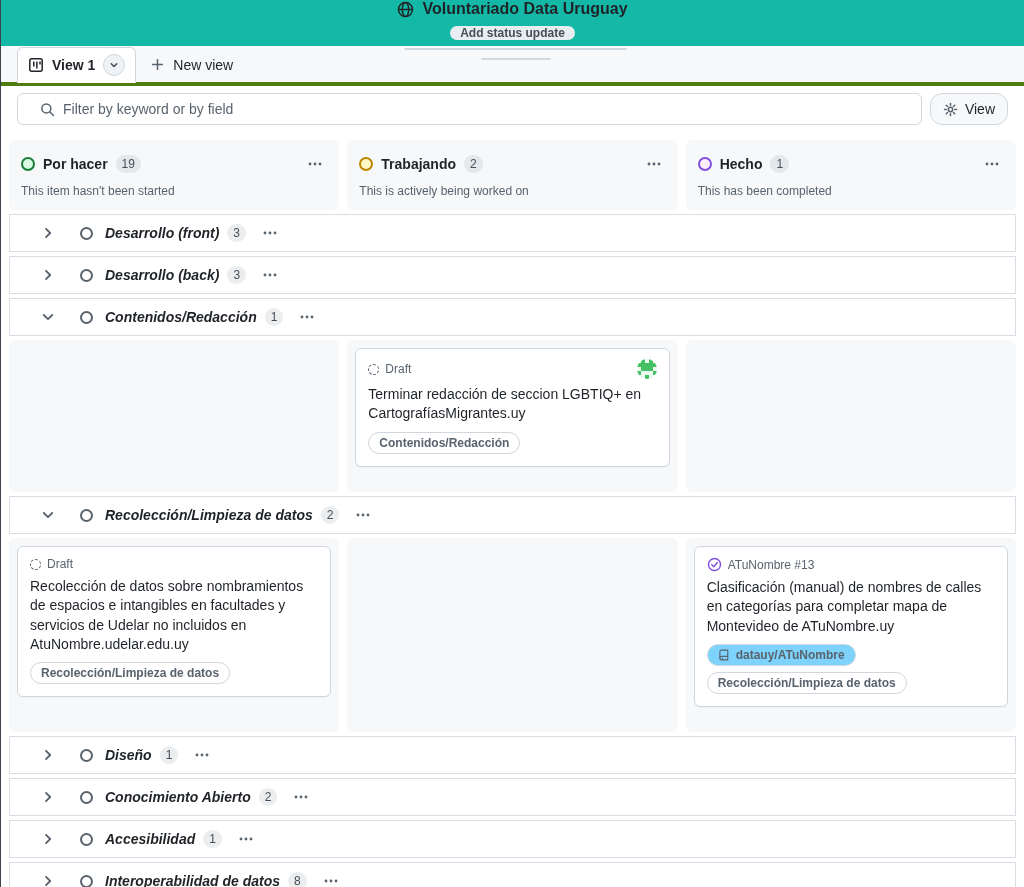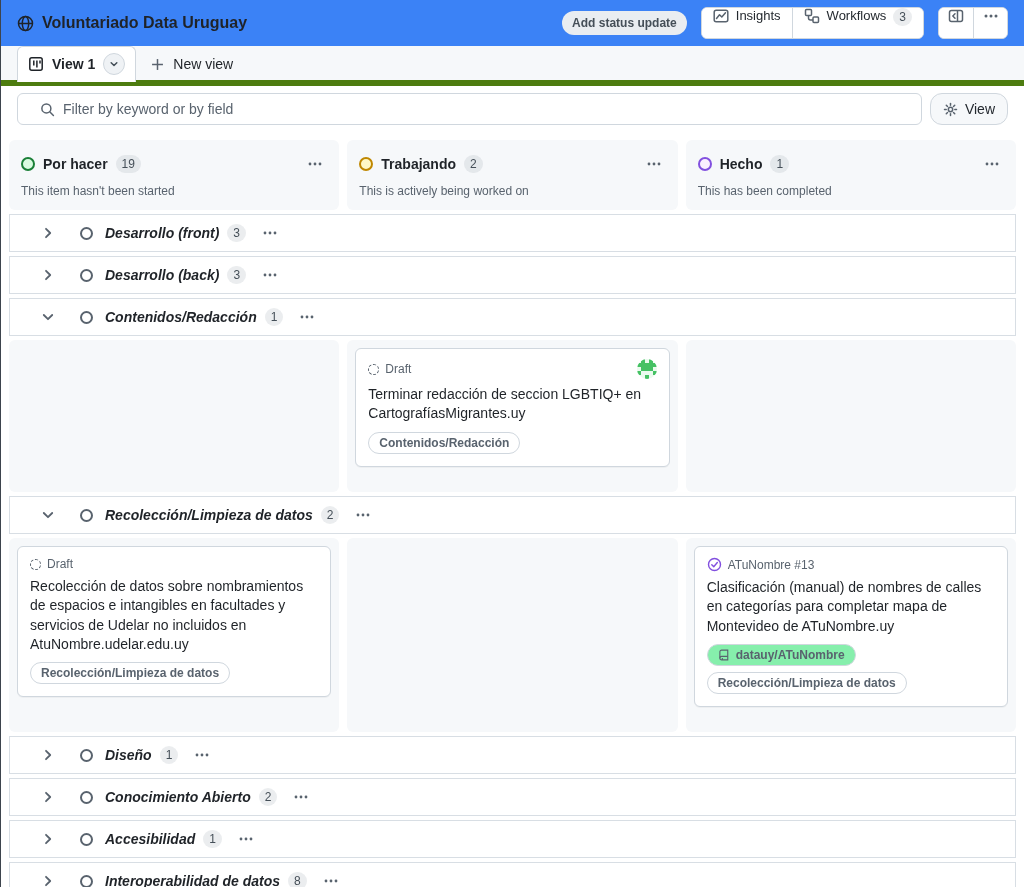--- a/index.html
+++ b/index.html
@@ -6,21 +6,21 @@
   html,body { width:1024px; }
   body {
     width:1024px; height:887px; overflow:hidden;
     background:#ffffff; color:#1f2328;
     font-family:"Liberation Sans", sans-serif;
     border-left:1px solid #3d444d;
   }
   button { font-family:inherit; cursor:pointer; }
 
   
-  .app-header { display:flex; align-items:center; height:46px; padding:0 16px; gap:8px; background:#3b82f6; }
+  .app-header { display:flex; align-items:center; height:46px; padding:0 16px; gap:8px; background:#14b8a6;flex-direction:column; }
   .title-wrap { display:flex; align-items:center; gap:8px; flex:1; min-width:0; }
   .page-title { font-size:16px; font-weight:700; color:#1f2328; white-space:nowrap; }
   .pill-btn {
     height:24px; padding:0 10px; border:none; border-radius:12px;
     background:#e9edf1; color:#454f58; font-size:12px; font-weight:600; white-space:nowrap;
   }
   .seg-group { display:flex; border:1px solid #d0d7de; border-radius:6px; background:#fff; overflow:hidden; margin-left:6px; }
   .seg-btn {
     display:flex; align-items:flex-start; gap:7px; height:30px; padding:0 11px;
     background:#fff; border:none; font-size:13px; font-weight:500; color:#24292f; white-space:nowrap;
@@ -28,22 +28,22 @@
   .seg-btn + .seg-btn { border-left:1px solid #d0d7de; }
   .seg-btn.icon-only { width:34px; justify-content:center; padding:0; }
   .counter {
     display:inline-block; min-width:18px; padding:0 6px; border-radius:10px;
     background:rgba(175,184,193,.25); color:#454f58;
     font-size:12px; font-weight:500; line-height:18px; text-align:center;
   }
 
   
   .tabbar {
-    display:flex; align-items:flex-start; height:40px; padding:0 16px;
-    background:#f6f8fa; border-bottom:6px solid #4d7c0f;
+    display:flex; align-items:center; height:40px; padding:0 16px;
+    background:#f6f8fa; border-bottom:4px solid #4d7c0f;
   }
   .tab-active {
     display:flex; align-items:center; gap:8px; height:36px; padding:0 10px; margin-bottom:-1px;
     background:#fff; border:1px solid #d0d7de; border-bottom:1px solid #fff;
     border-radius:6px 6px 0 0; font-size:14px; font-weight:600; color:#1f2328;
   }
   .caret-chip {
     display:flex; align-items:center; justify-content:center;
     width:22px; height:22px; border-radius:50%; border:1px solid #d0d7de; background:#eff2f5;
   }
@@ -101,21 +101,21 @@
   .card-top { display:flex; align-items:center; gap:6px; margin-bottom:6px; font-size:12px; color:#59636e; }
   .draft-ic { width:11px; height:11px; border-radius:50%; border:1px dashed #59636e; flex:none; }
   .avatar { width:20px; height:20px; border-radius:50%; overflow:hidden; flex:none; }
   .card-title { font-size:14px; line-height:1.38; color:#1f2328; }
   .card-pills { margin-top:8px; display:flex; flex-direction:column; align-items:flex-start; gap:6px; }
   .pill {
     display:inline-flex; align-items:center; gap:6px; height:22px; padding:0 10px;
     border:1px solid #d0d7de; border-radius:11px; background:#fff;
     font-size:12px; font-weight:600; color:#59636e; white-space:nowrap;
   }
-  .pill.repo { background:#86efac; }
+  .pill.repo { background:#7dd3fc; }
   svg { display:block; }
 </style>
 </head>
 <body>
 
 <div class="app-header">
   <div class="title-wrap">
     <span>
       <svg width="17" height="17" viewBox="0 0 16 16" fill="none" stroke="#1f2328" stroke-width="1.4">
         <circle cx="8" cy="8" r="6.6"></circle>

